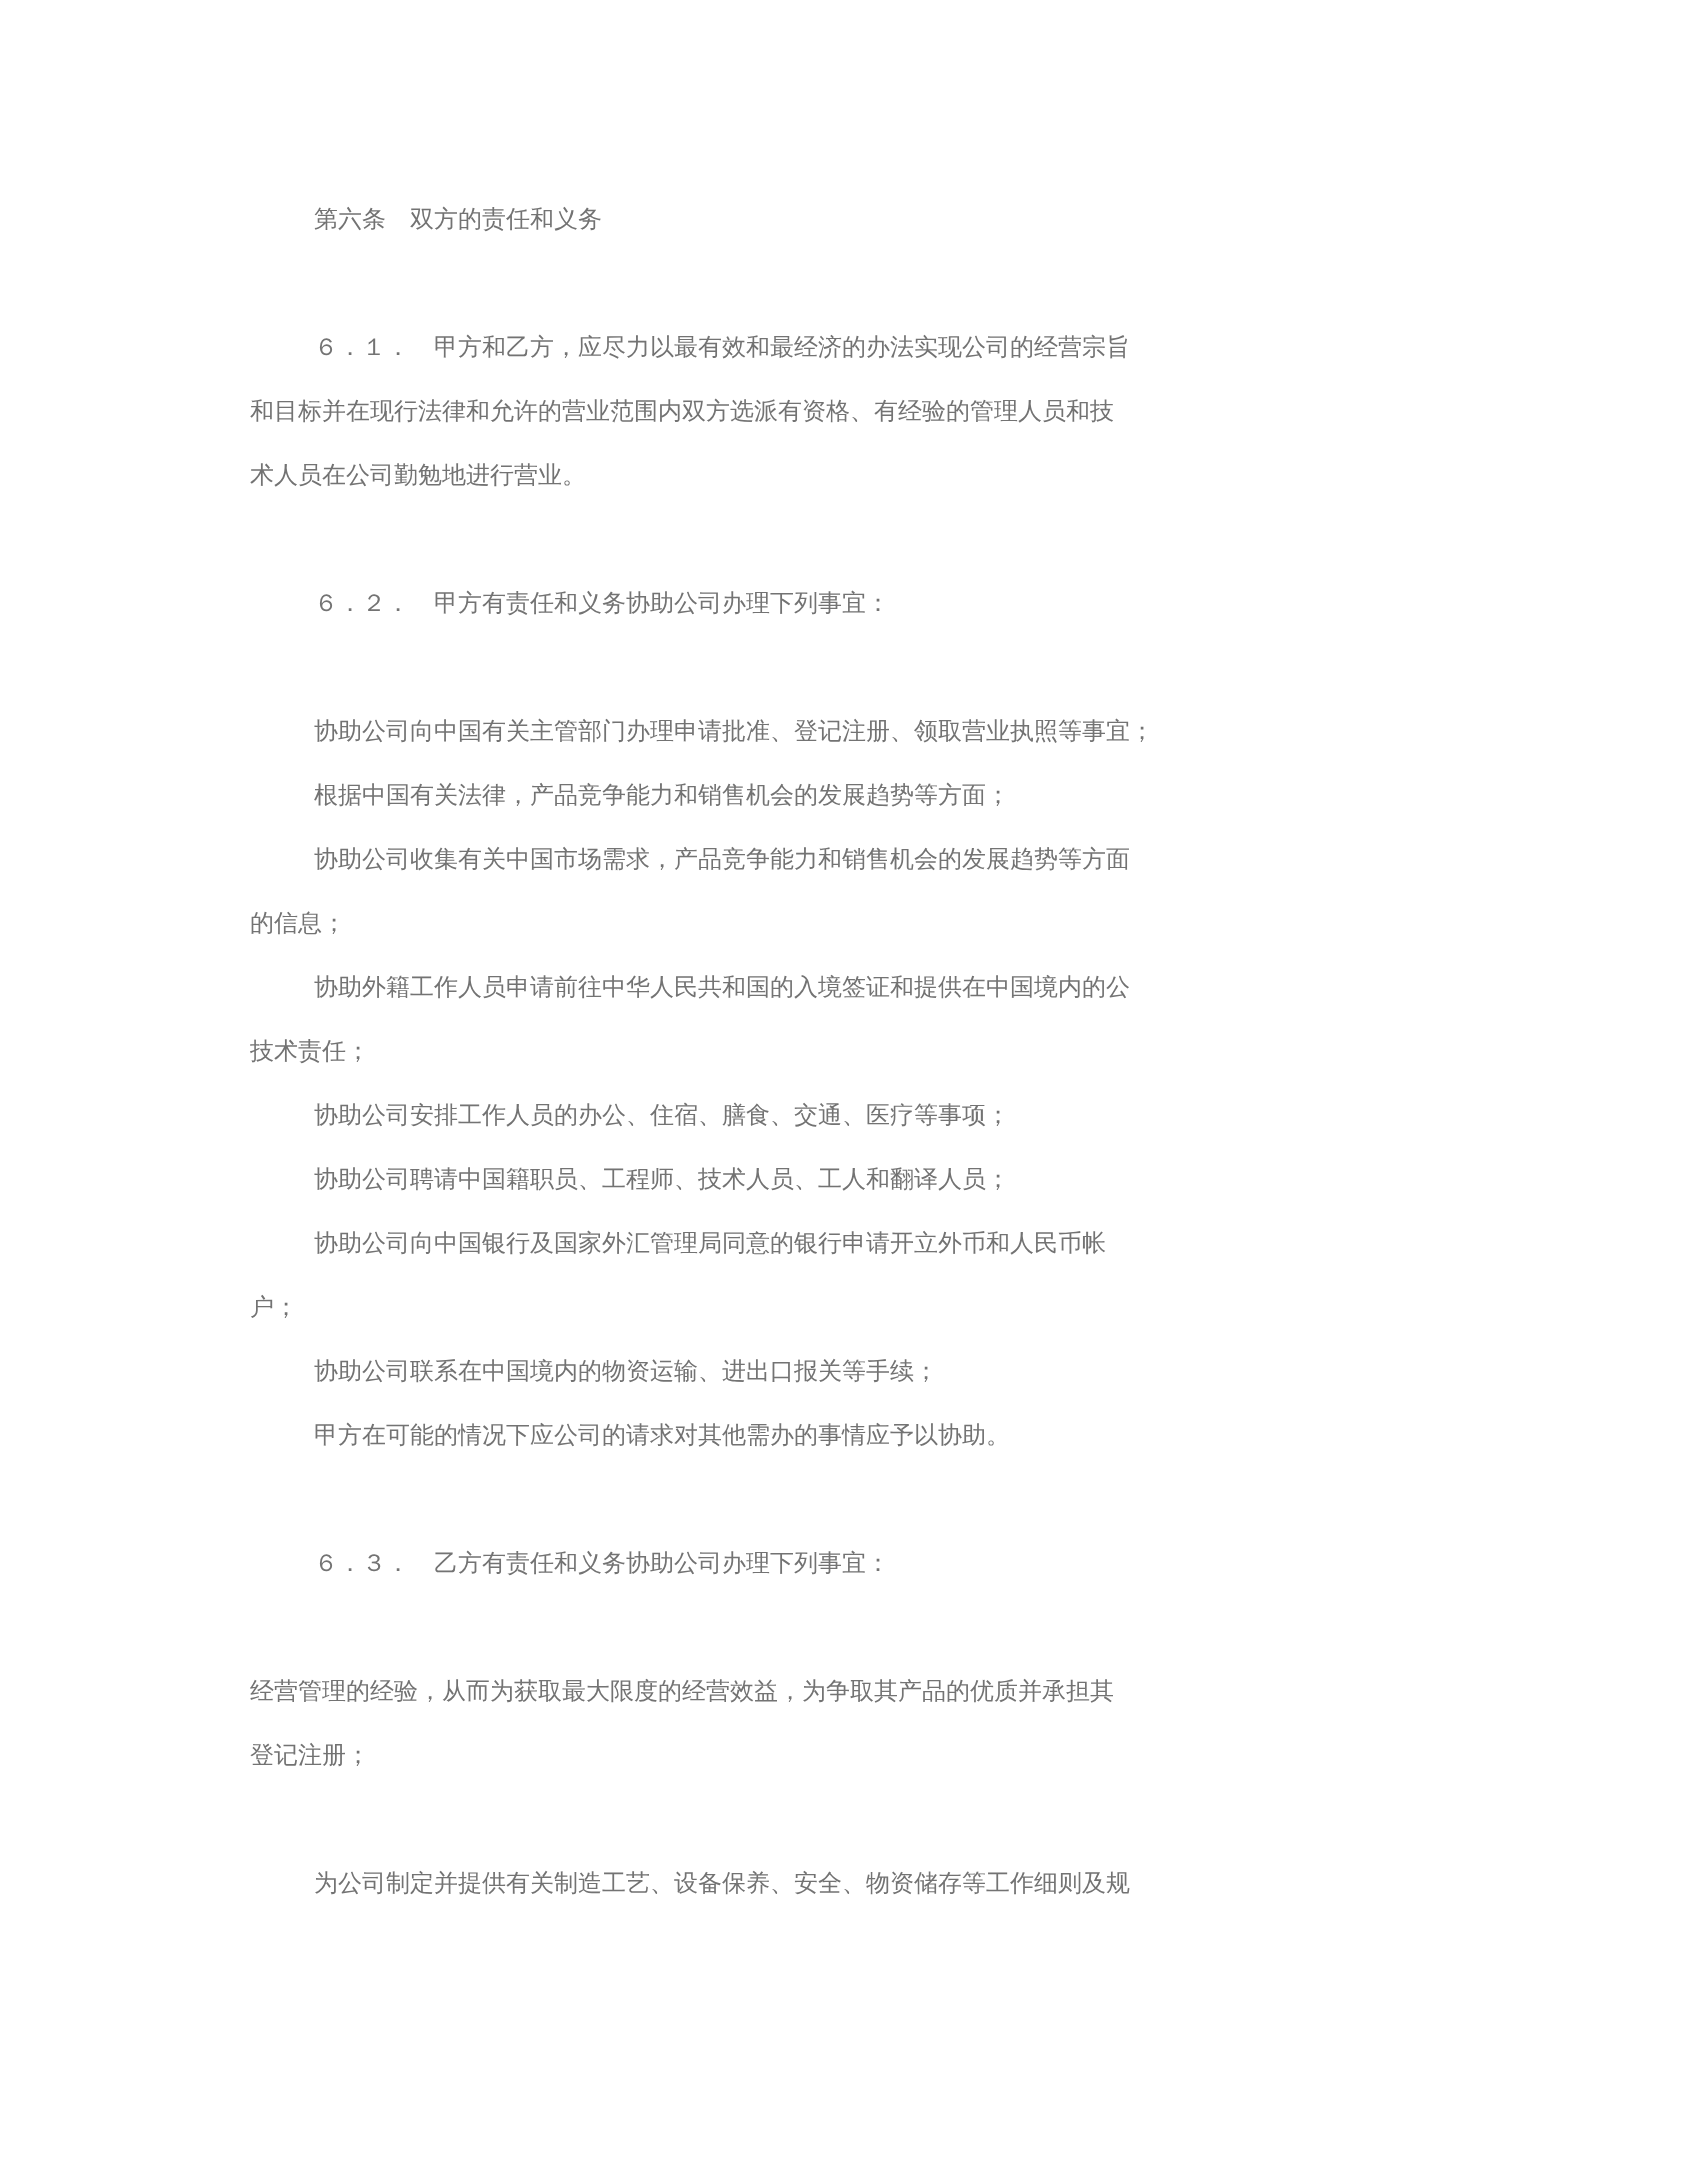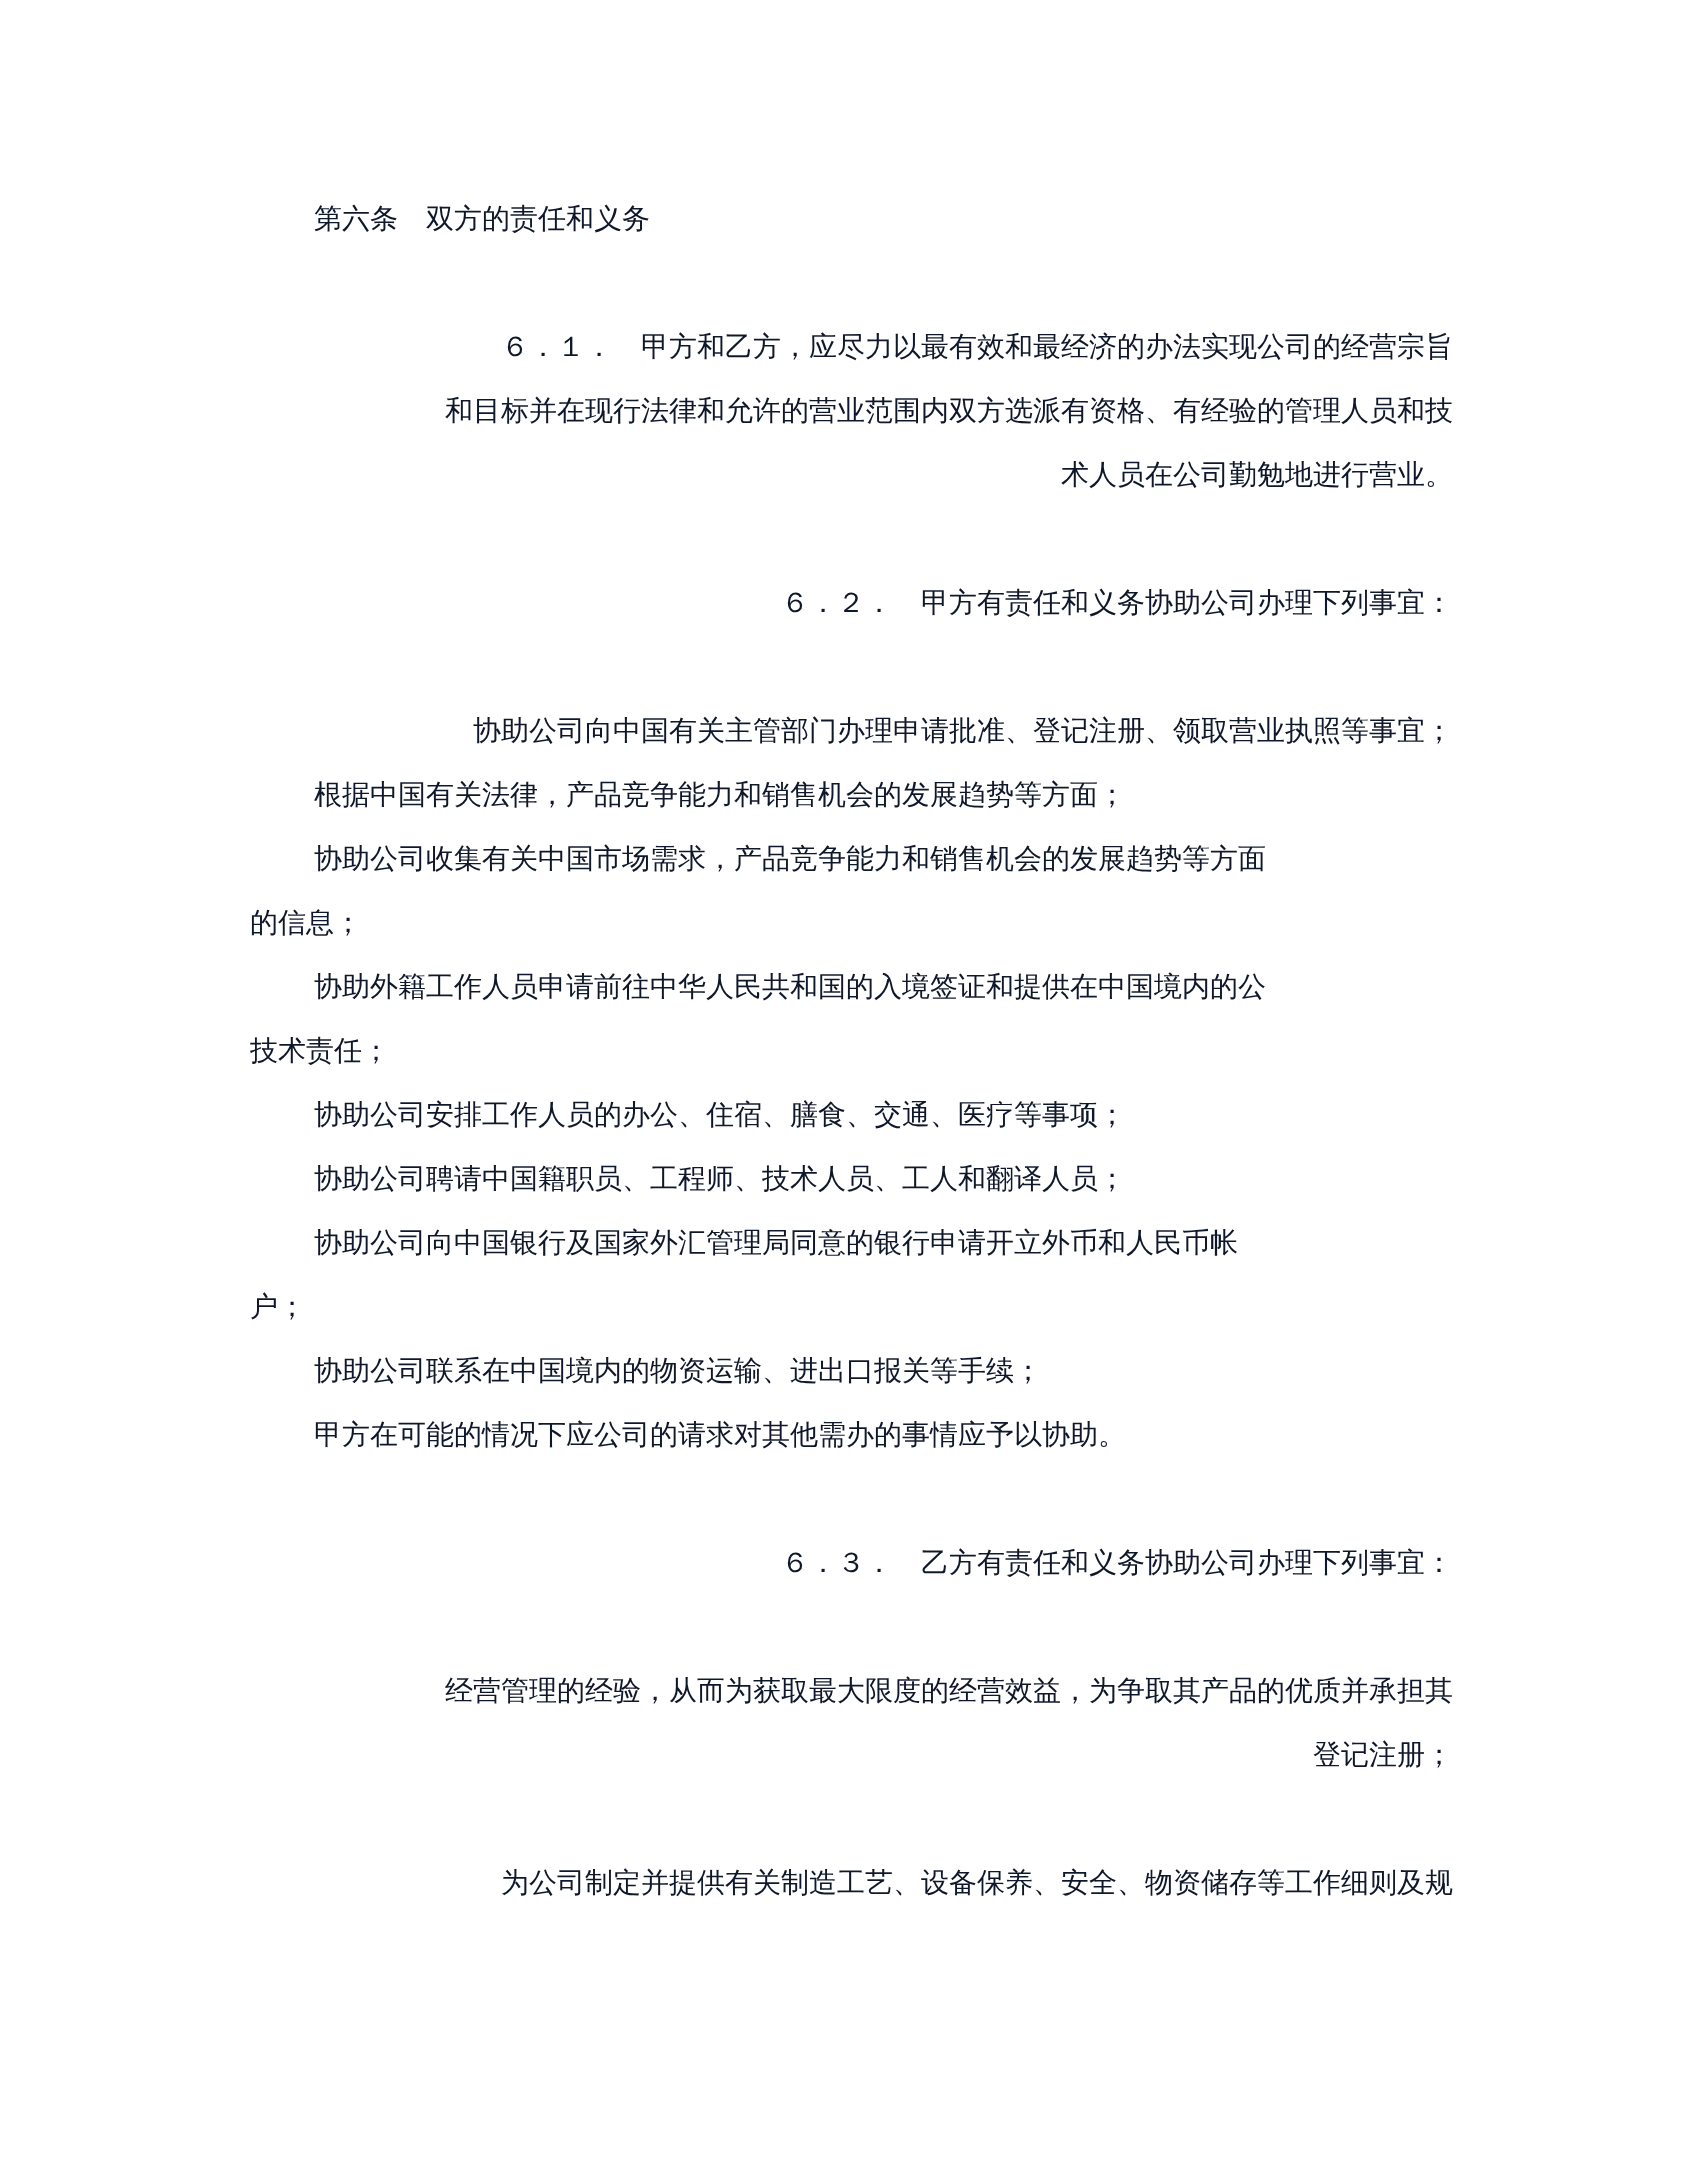--- a/index.html
+++ b/index.html
@@ -12,27 +12,27 @@
     width: 1686px;
     height: 2182px;
     background: #ffffff;
     overflow: hidden;
   }
   .doc {
     position: absolute;
     left: 250px;
     top: 187px;
     width: 1203px;
-    color: #0f172a;
+    color: #737373;
     font-family: "Liberation Serif", "DejaVu Serif", serif;
-    font-size: 28px;
+    font-size: 24px;
     font-weight: 400;
   }
   .para { margin: 0; }
-  .gap { margin-top: 64px; text-align: right; }
+  .gap { margin-top: 64px; }
   .line {
     height: 64px;
     line-height: 64px;
     white-space: pre;
   }
   .fl { text-indent: 64px; }
 </style>
 </head>
 <body>
 

